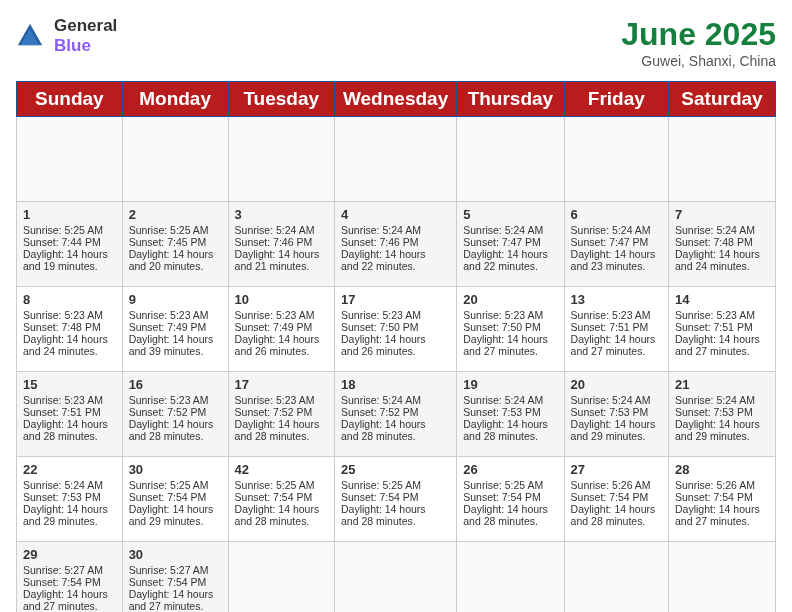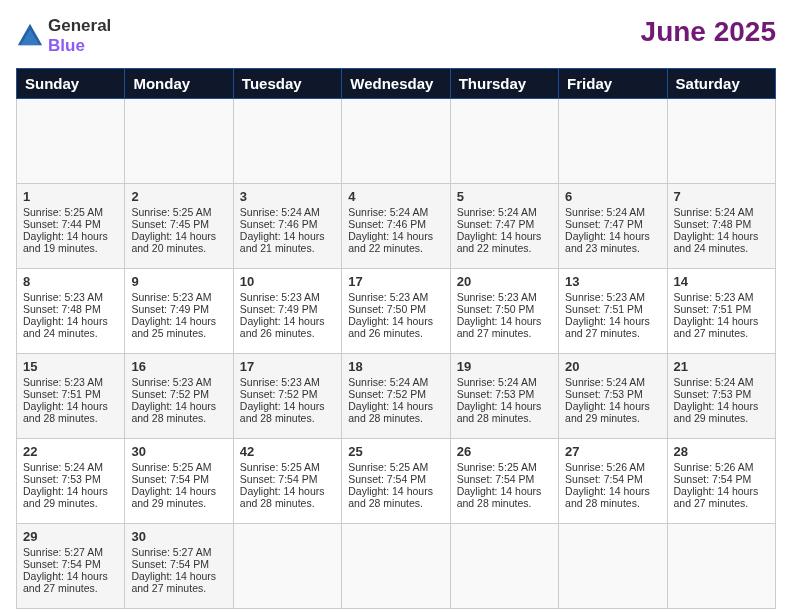--- a/index.html
+++ b/index.html
@@ -12,49 +12,49 @@
     }
     .header {
       display: flex;
       justify-content: space-between;
       align-items: flex-start;
       margin-bottom: 12px;
     }
     .logo {
       display: flex;
       align-items: center;
-      gap: 4px;
+      gap: 10px;
     }
     .logo-icon {
       width: 28px;
       height: 28px;
     }
     .title-block {
       text-align: right;
     }
     .title-month {
-      font-size: 28px;
+      font-size: 32px;
       font-weight: bold;
-      color: #701a75;
+      color: #15803d;
     }
     .title-location {
       font-size: 14px;
       color: #555;
     }
     .calendar {
       width: 100%;
       border-collapse: collapse;
       border: 1px solid #ccc;
     }
     .calendar th {
-      background: #0f172a;
+      background: #b91c1c;
       color: #fff;
-      text-align: left;
+      text-align: center;
       padding: 6px 8px;
-      font-size: 15px;
+      font-size: 19px;
       border: 1px solid #1a4f96;
     }
     .calendar td {
       vertical-align: top;
       border: 1px solid #ccc;
       padding: 5px 6px;
       font-size: 10.5px;
       color: #333;
       width: 108px;
       min-height: 80px;
@@ -85,20 +85,21 @@
       <polygon points="15,2 28,25 2,25" fill="#2563a8"></polygon>
       <polygon points="15,8 25,25 5,25" fill="#4a90d9" opacity="0.5"></polygon>
     </svg>
     <div>
       <span style="font-size:17px;font-weight:bold;color:#333;">General</span><br>
       <span style="font-size:17px;font-weight:bold;color:#8b5cf6;">Blue</span>
     </div>
   </div>
   <div class="title-block">
     <div class="title-month">June 2025</div>
+    <div class="title-location">Guwei, Shanxi, China</div>
   </div>
 </div>
 
 <table class="calendar">
   <thead>
     <tr>
     <th>Sunday</th>
         <th>Monday</th>
         <th>Tuesday</th>
         <th>Wednesday</th>
@@ -174,21 +175,21 @@
           <div>Sunrise: 5:23 AM</div>
           <div>Sunset: 7:48 PM</div>
           <div>Daylight: 14 hours</div>
           <div>and 24 minutes.</div>
         </td>
         <td>
           <span class="day-num">9</span>
           <div>Sunrise: 5:23 AM</div>
           <div>Sunset: 7:49 PM</div>
           <div>Daylight: 14 hours</div>
-          <div>and 25 minutes.</div>
+          <div>and 39 minutes.</div>
         </td>
         <td>
           <span class="day-num">10</span>
           <div>Sunrise: 5:23 AM</div>
           <div>Sunset: 7:49 PM</div>
           <div>Daylight: 14 hours</div>
           <div>and 26 minutes.</div>
         </td>
         <td>
           <span class="day-num">17</span>

